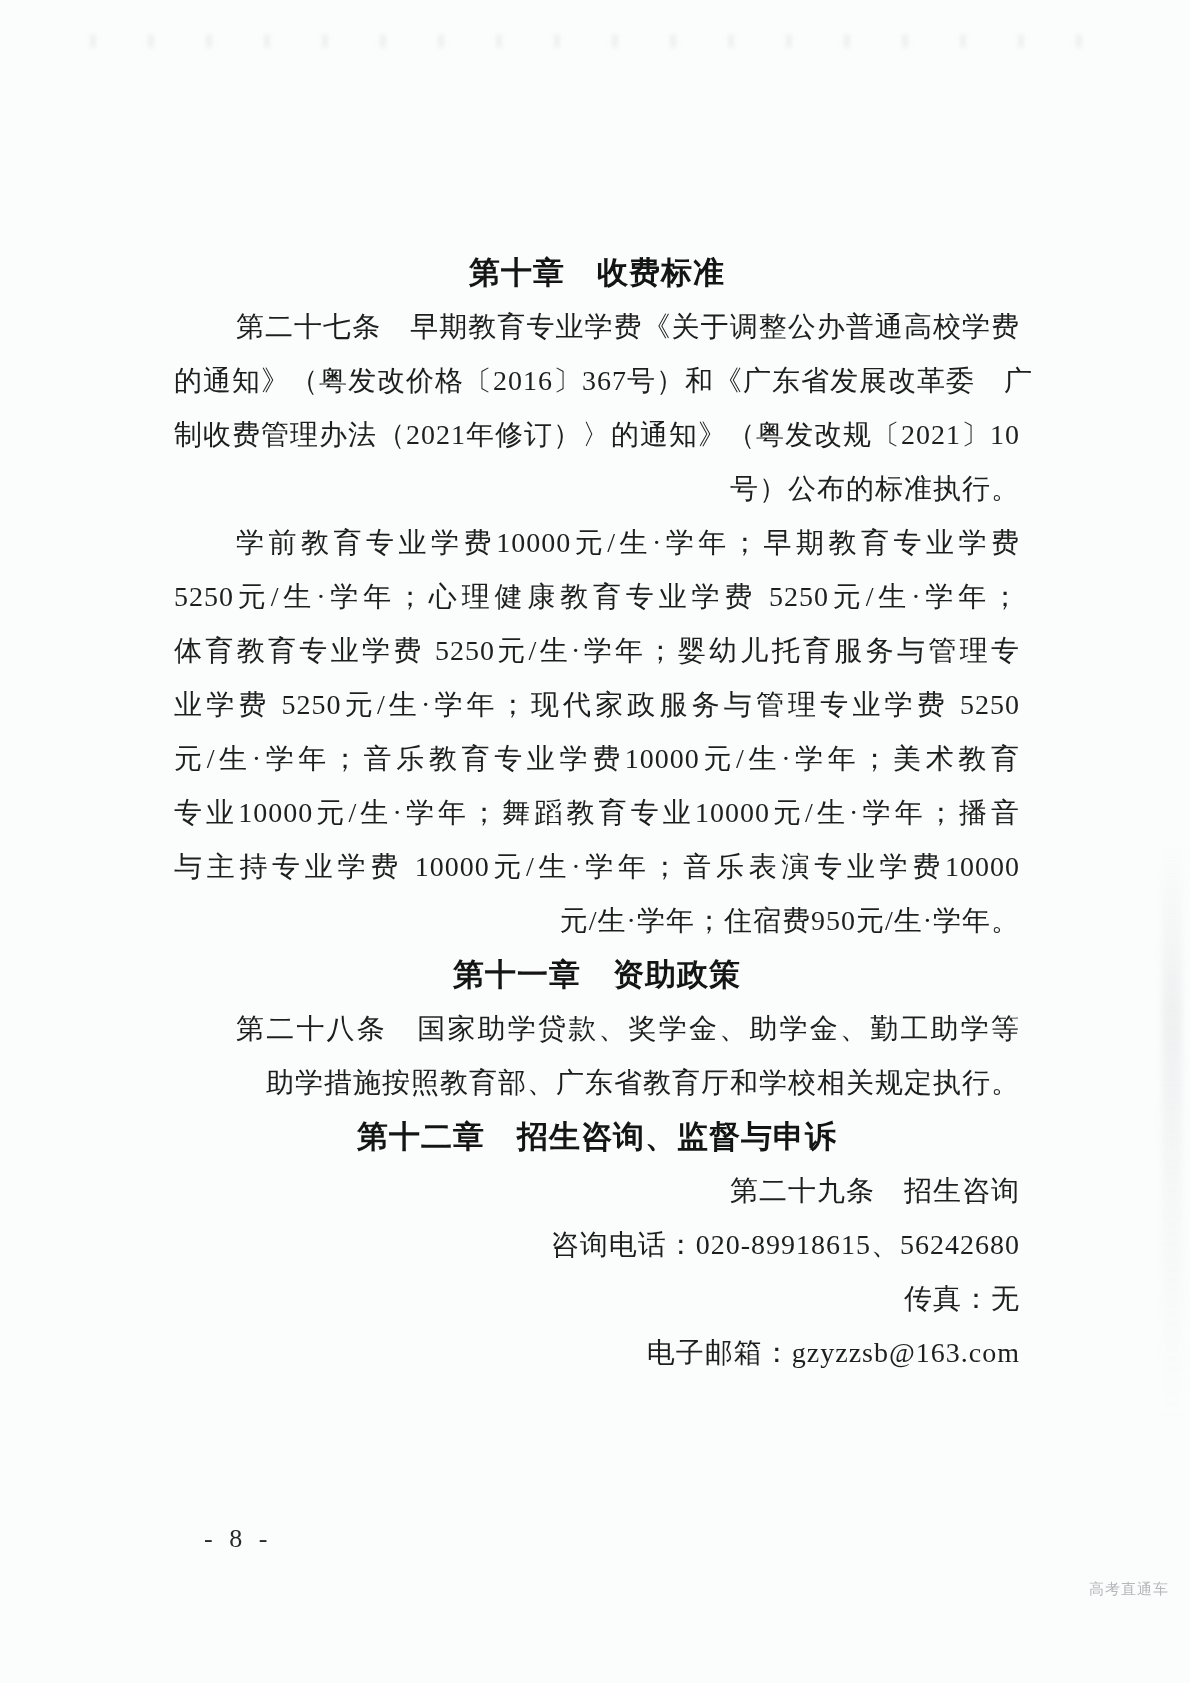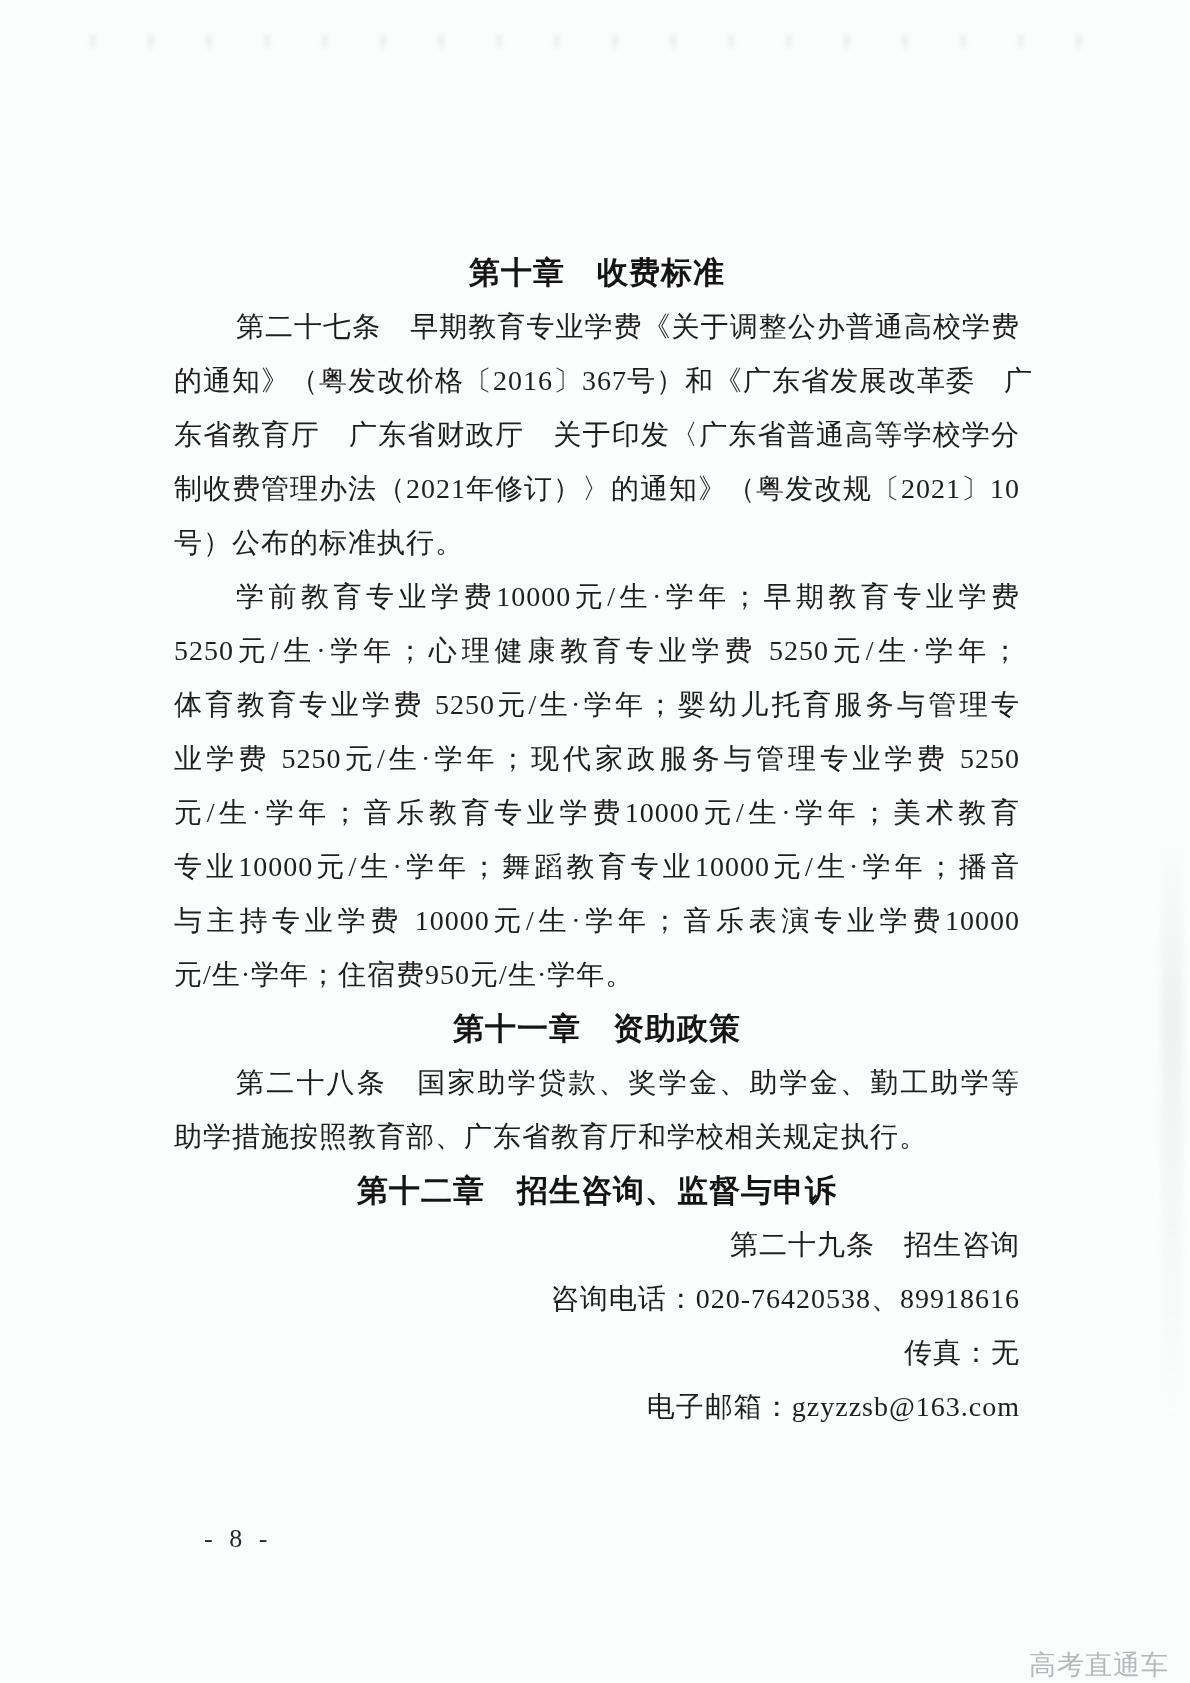--- a/index.html
+++ b/index.html
@@ -21,21 +21,21 @@
     line-height:54px;
     font-size:28px;
     white-space:nowrap;
     letter-spacing:1px;
   }
   
   .j{text-align:justify;text-align-last:justify;}
   
   .ji{padding-left:62px;text-align:justify;text-align-last:justify;}
   
-  .l{text-align:left;}
+  .l{text-align:right;}
   
   .li{padding-left:62px;text-align:right;}
   
   .h{
     text-align:center;text-align-last:center;
     font-family:"Liberation Sans","DejaVu Sans",sans-serif;
     font-weight:700;
     font-size:31px;
     color:#141414;
     letter-spacing:1px;
@@ -43,22 +43,22 @@
   .page-number{
     position:absolute;
     left:204px;top:1524px;
     font-size:26px;
     letter-spacing:5px;
     color:#2a2a2a;
     font-family:"Liberation Serif","DejaVu Serif",serif;
   }
   .watermark{
     position:absolute;
-    right:21px;top:1647px;
-    font-size:27px;
+    right:21px;top:1580px;
+    font-size:15px;
     color:#b4b8ba;
     font-family:"Liberation Sans","DejaVu Sans",sans-serif;
     letter-spacing:1px;
   }
   .scan-streak{
     position:absolute;
     right:8px;top:840px;
     width:20px;height:580px;
     background:linear-gradient(to bottom,
       rgba(196,202,205,0.0),
@@ -81,42 +81,41 @@
 <body>
 
 <div class="page">
 
   <div class="content">
 
     <div class="line h">第十章　收费标准</div>
 
     <div class="line ji">第二十七条　早期教育专业学费《关于调整公办普通高校学费</div>
     <div class="line j">的通知》（粤发改价格〔2016〕367号）和《广东省发展改革委　广</div>
-    <div class="line j">东省教育厅　广东省财政厅　关于印发〈广东省普通高等学校学分</div>
     <div class="line j">制收费管理办法（2021年修订）〉的通知》（粤发改规〔2021〕10</div>
     <div class="line l">号）公布的标准执行。</div>
 
     <div class="line ji">学前教育专业学费10000元/生·学年；早期教育专业学费</div>
     <div class="line j">5250元/生·学年；心理健康教育专业学费 5250元/生·学年；</div>
     <div class="line j">体育教育专业学费 5250元/生·学年；婴幼儿托育服务与管理专</div>
     <div class="line j">业学费 5250元/生·学年；现代家政服务与管理专业学费 5250</div>
     <div class="line j">元/生·学年；音乐教育专业学费10000元/生·学年；美术教育</div>
     <div class="line j">专业10000元/生·学年；舞蹈教育专业10000元/生·学年；播音</div>
     <div class="line j">与主持专业学费 10000元/生·学年；音乐表演专业学费10000</div>
     <div class="line l">元/生·学年；住宿费950元/生·学年。</div>
 
     <div class="line h">第十一章　资助政策</div>
 
     <div class="line ji">第二十八条　国家助学贷款、奖学金、助学金、勤工助学等</div>
     <div class="line l">助学措施按照教育部、广东省教育厅和学校相关规定执行。</div>
 
     <div class="line h">第十二章　招生咨询、监督与申诉</div>
 
     <div class="line li">第二十九条　招生咨询</div>
-    <div class="line li">咨询电话：020-76420538、89918616</div>
+    <div class="line li">咨询电话：020-89918615、56242680</div>
     <div class="line li">传真：无</div>
     <div class="line li">电子邮箱：gzyzzsb@163.com</div>
 
   </div>
 
   <div class="page-number">- 8 -</div>
 
   <div class="watermark">高考直通车</div>
 
   <div class="scan-streak"></div>

